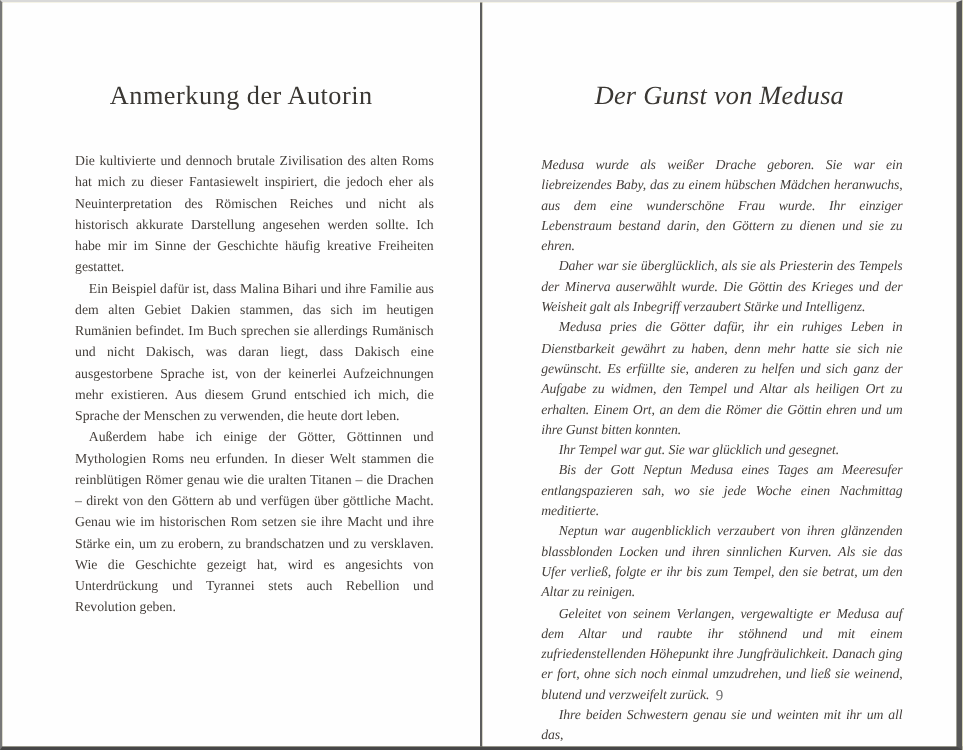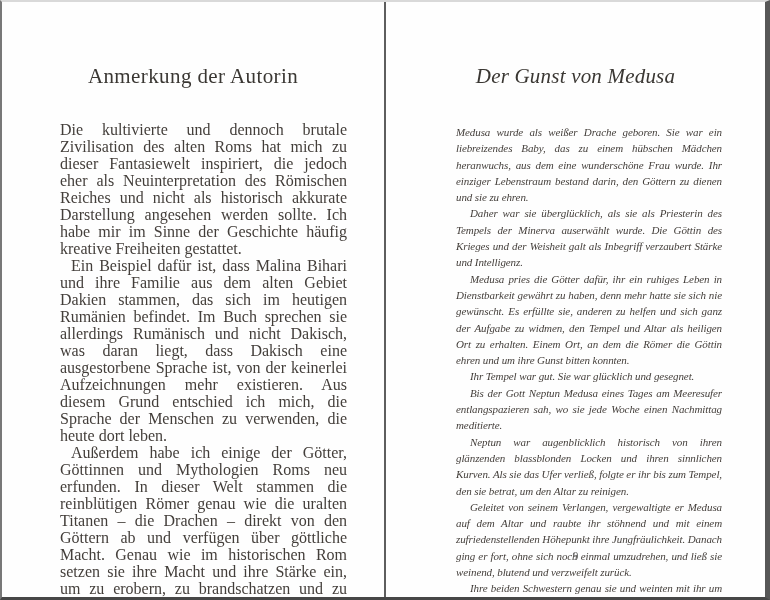--- a/index.html
+++ b/index.html
@@ -54,29 +54,28 @@
   .page-right .text-block { margin: 35px 43px 0 47px; }
 
   .text-block p {
     margin: 0;
     text-align: justify;
     color: #433e3a;
     hyphens: auto;
     -webkit-hyphens: auto;
   }
   .page-left .text-block p {
-    font-size: 16px;
+    font-size: 11px;
     line-height: 17px;
   }
   .page-right .text-block p {
     font-size: 11px;
     line-height: 16.3px;
     font-style: italic;
     letter-spacing: -0.1px;
-    margin-left: 23px;
   }
   .page-left .text-block p + p { text-indent: 11px; }
   .page-right .text-block p + p { text-indent: 14px; }
 
   .page-number {
     position: absolute;
     bottom: 33px;
     left: 0;
     right: 0;
     text-align: center;
@@ -101,20 +100,20 @@
   <div class="gutter"></div>
 
   <div class="page page-right">
     <h1 class="chapter-title">Der Gunst von Medusa</h1>
     <div class="text-block">
       <p>Medusa wurde als weißer Drache geboren. Sie war ein liebreizendes Baby, das zu einem hübschen Mädchen heranwuchs, aus dem eine wunderschöne Frau wurde. Ihr einziger Lebenstraum bestand darin, den Göttern zu dienen und sie zu ehren.</p>
       <p>Daher war sie überglücklich, als sie als Priesterin des Tempels der Minerva auserwählt wurde. Die Göttin des Krieges und der Weisheit galt als Inbegriff verzaubert Stärke und Intelligenz.</p>
       <p>Medusa pries die Götter dafür, ihr ein ruhiges Leben in Dienstbarkeit gewährt zu haben, denn mehr hatte sie sich nie gewünscht. Es erfüllte sie, anderen zu helfen und sich ganz der Aufgabe zu widmen, den Tempel und Altar als heiligen Ort zu erhalten. Einem Ort, an dem die Römer die Göttin ehren und um ihre Gunst bitten konnten.</p>
       <p>Ihr Tempel war gut. Sie war glücklich und gesegnet.</p>
       <p>Bis der Gott Neptun Medusa eines Tages am Meeresufer entlangspazieren sah, wo sie jede Woche einen Nachmittag meditierte.</p>
-      <p>Neptun war augenblicklich historisch von ihren glänzenden blassblonden Locken und ihren sinnlichen Kurven. Als sie das Ufer verließ, folgte er ihr bis zum Tempel, den sie betrat, um den Altar zu reinigen.</p>
+      <p>Neptun war augenblicklich verzaubert von ihren glänzenden blassblonden Locken und ihren sinnlichen Kurven. Als sie das Ufer verließ, folgte er ihr bis zum Tempel, den sie betrat, um den Altar zu reinigen.</p>
       <p>Geleitet von seinem Verlangen, vergewaltigte er Medusa auf dem Altar und raubte ihr stöhnend und mit einem zufriedenstellenden Höhepunkt ihre Jungfräulichkeit. Danach ging er fort, ohne sich noch einmal umzudrehen, und ließ sie weinend, blutend und verzweifelt zurück.</p>
       <p>Ihre beiden Schwestern genau sie und weinten mit ihr um all das,</p>
     </div>
     <div class="page-number">9</div>
   </div>
 
 </div>
 
 </body></html>

